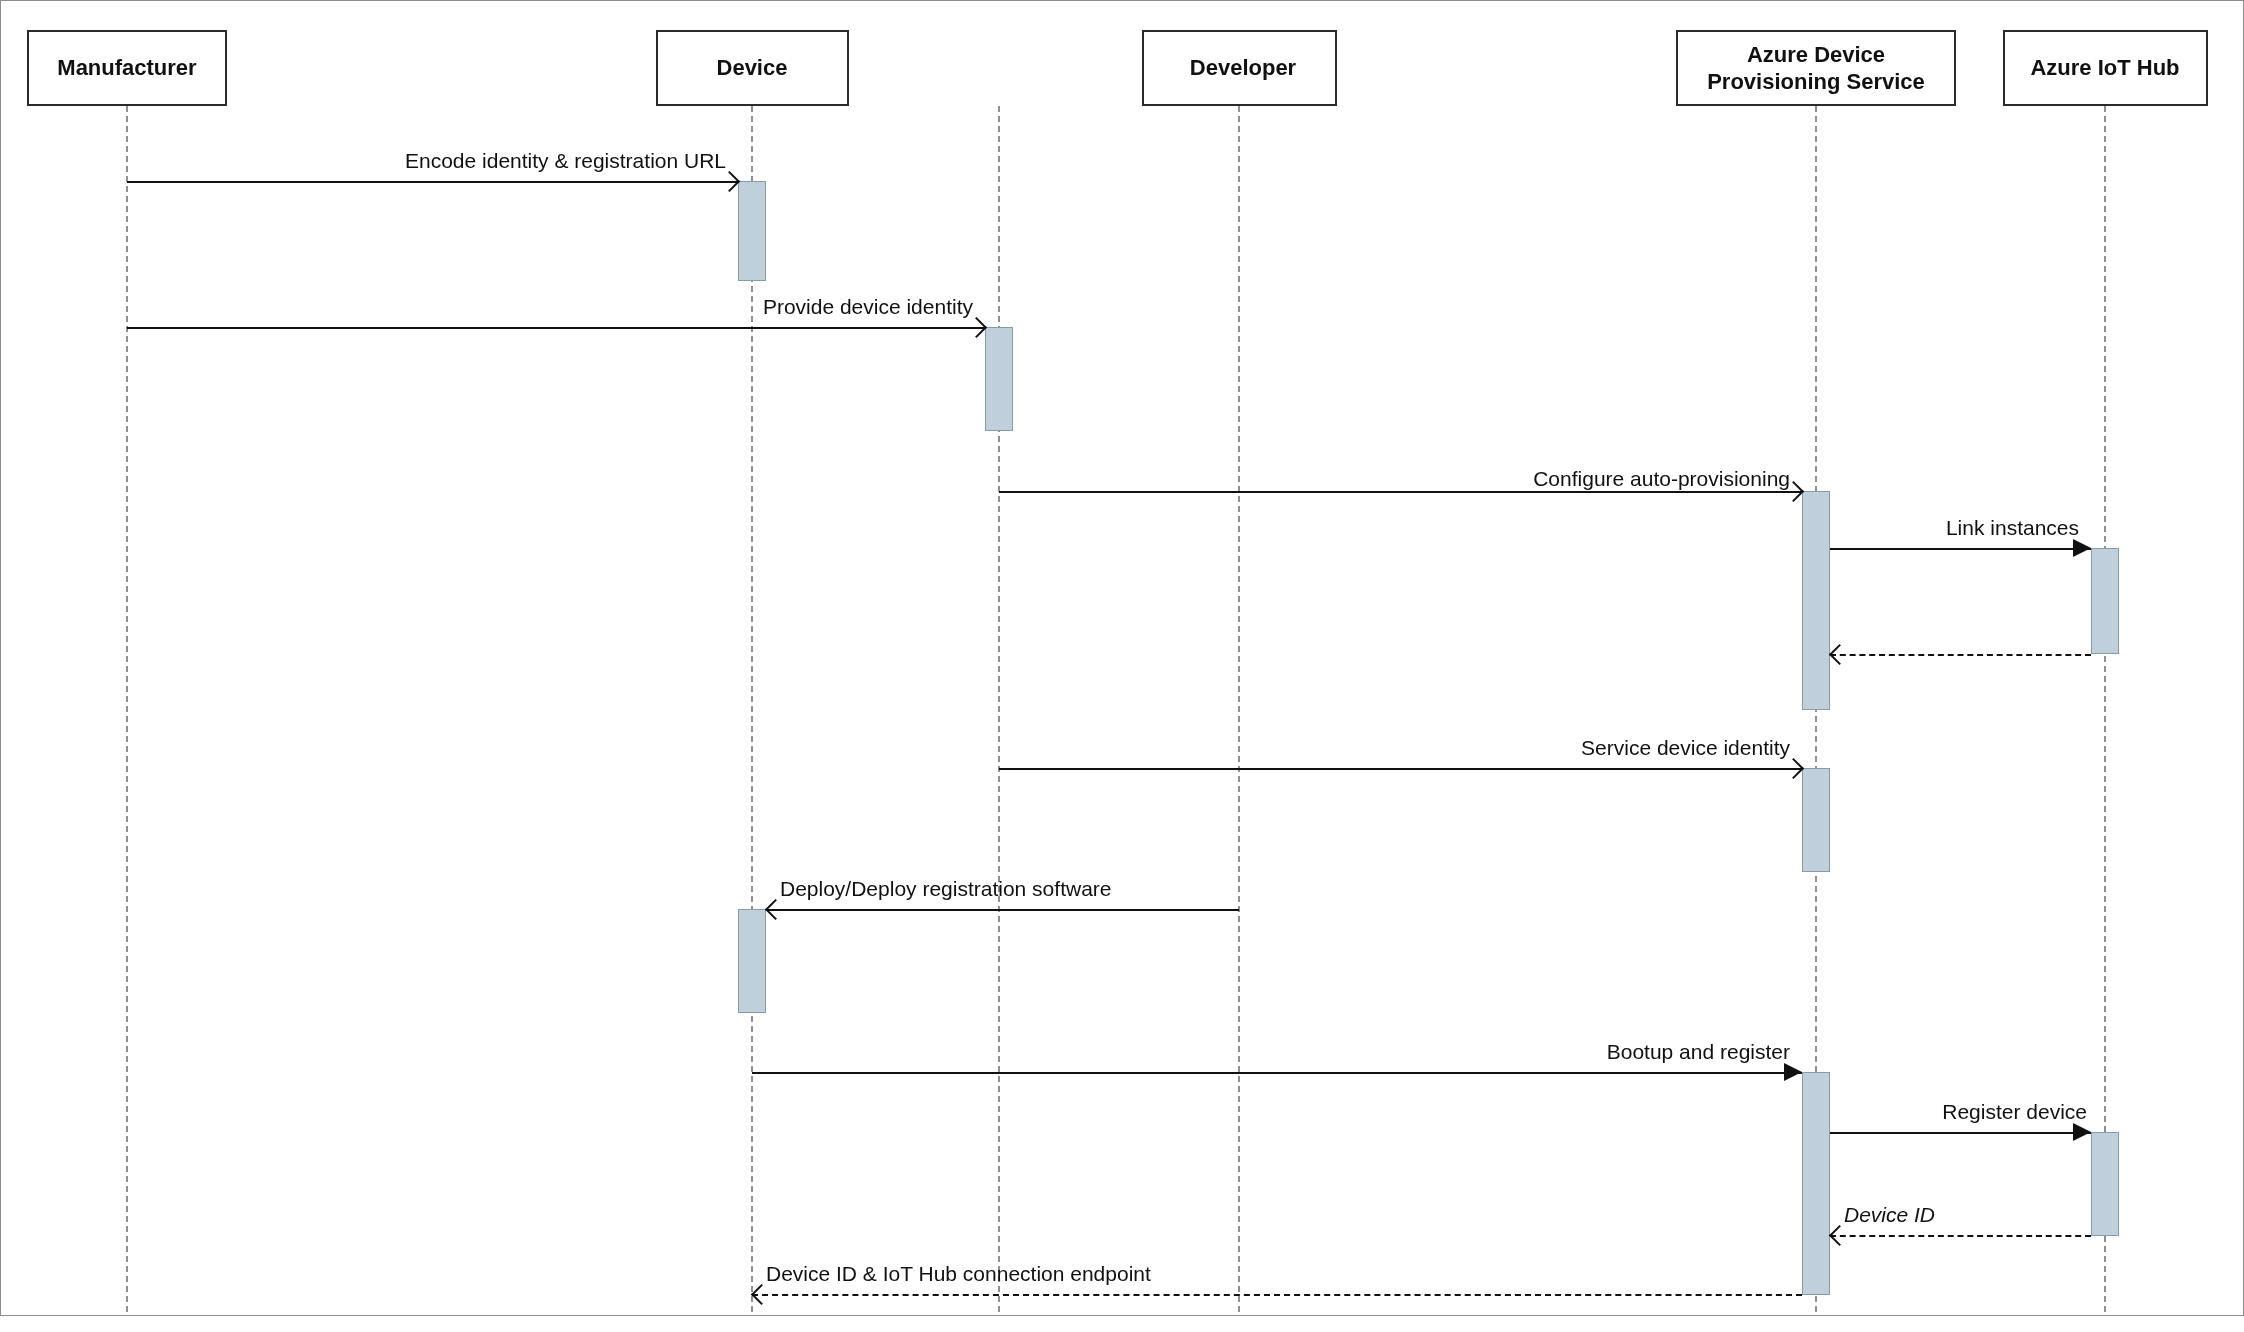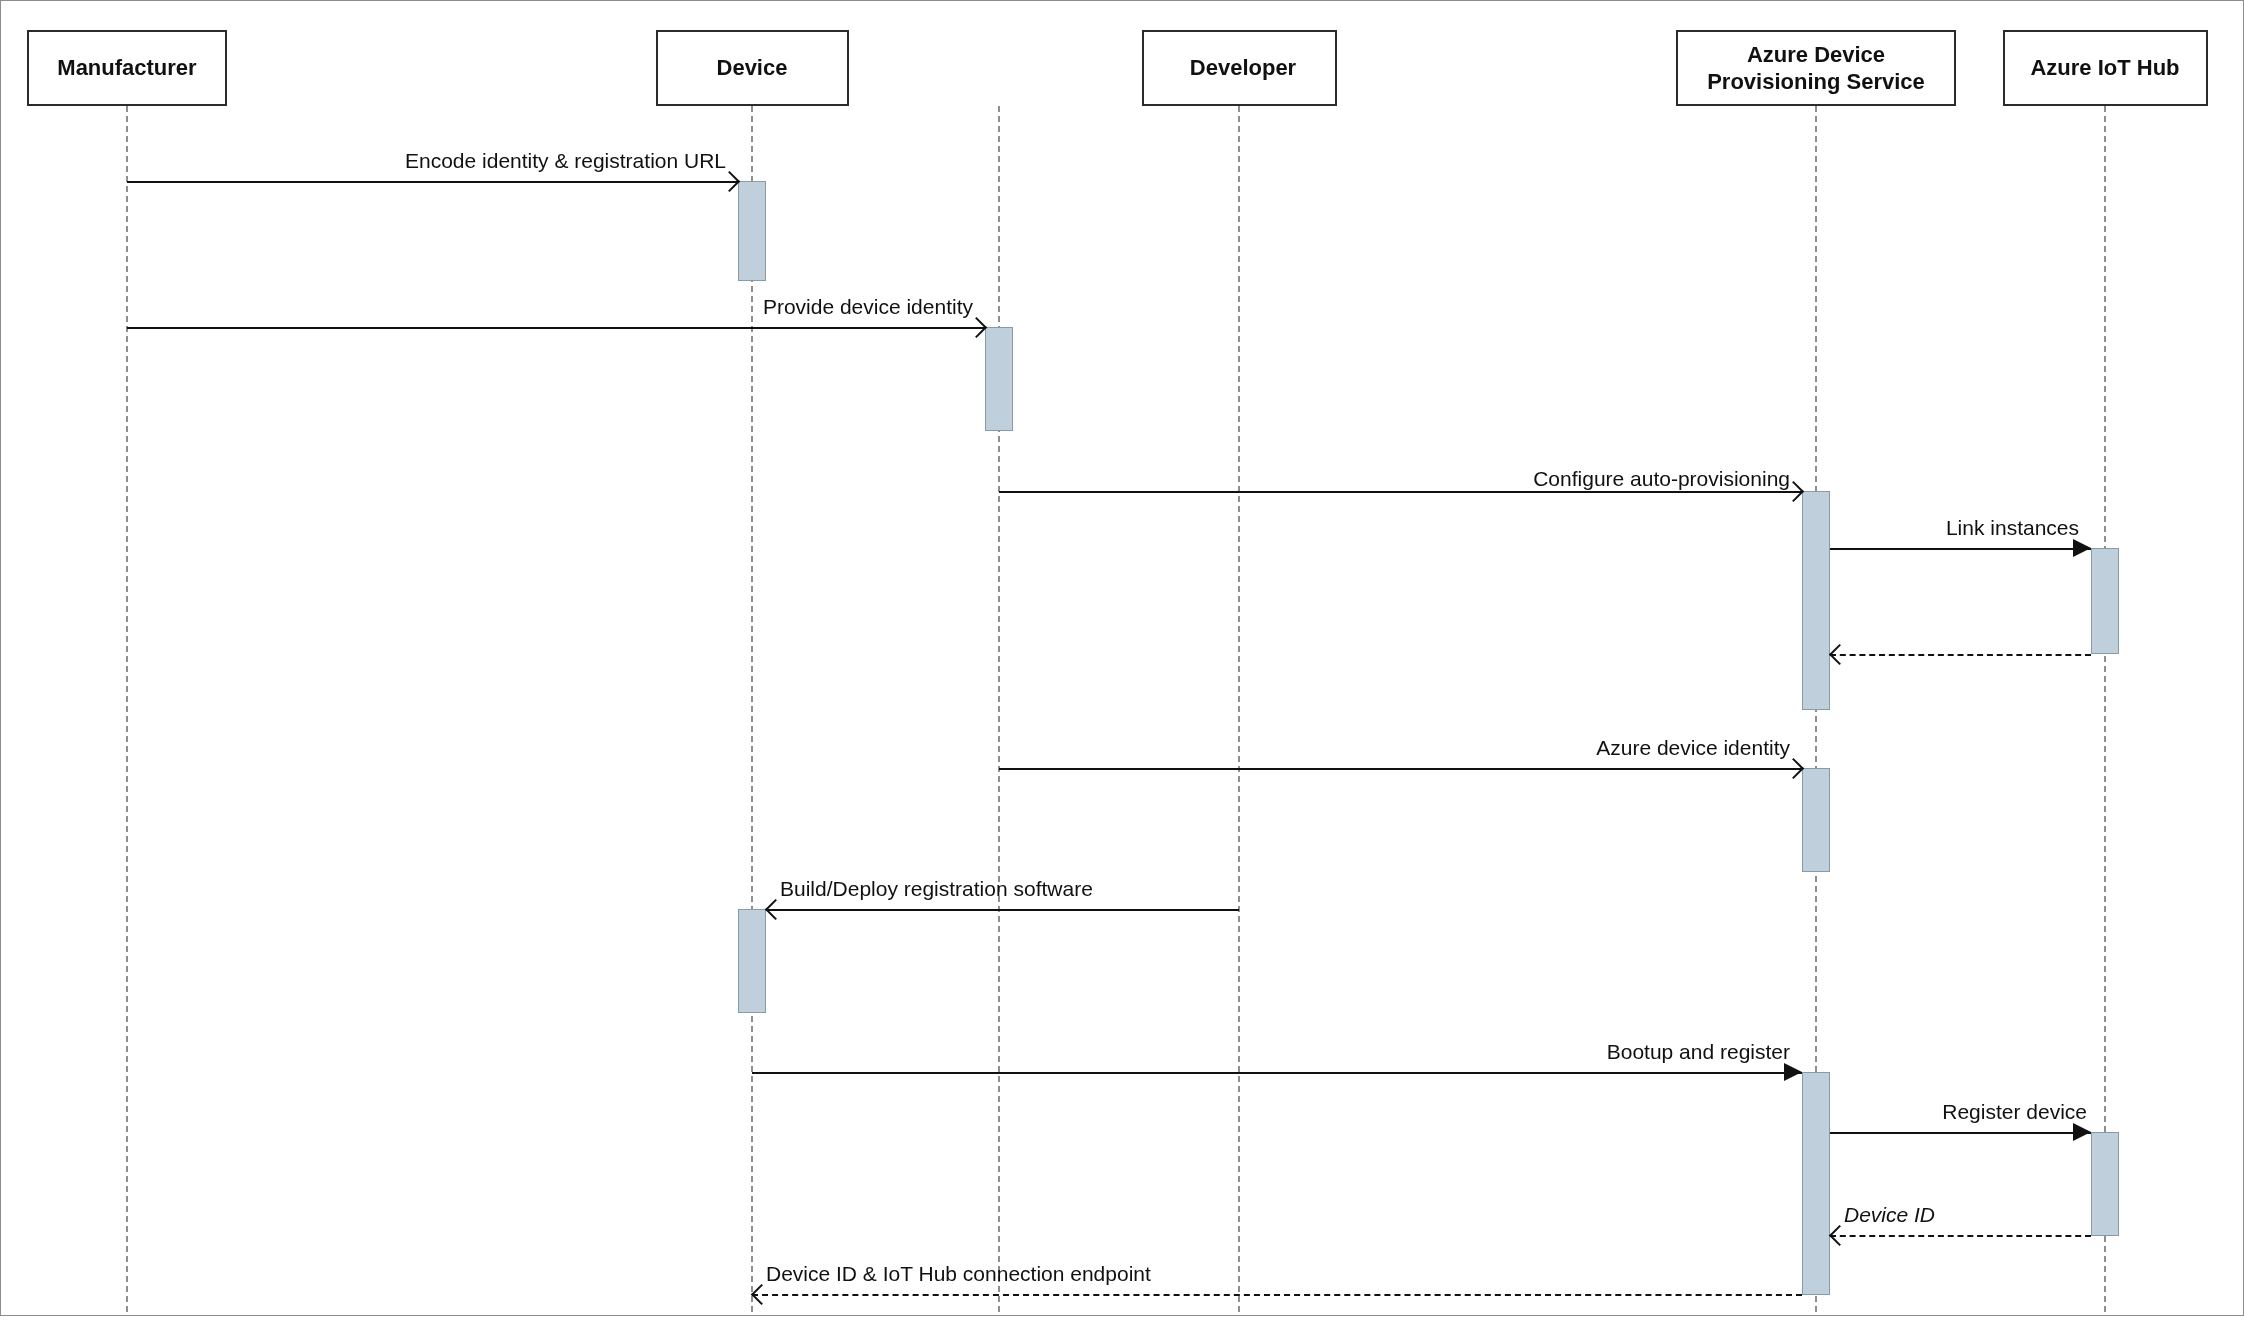--- a/index.html
+++ b/index.html
@@ -77,24 +77,24 @@
     <div class="mline solid" style="left: 998px; width: 803px; top: 490px;"></div>
     <div class="head-open-r" style="left: 1785px; top: 483px;"></div>
     <div class="mlabel" style="top: 458px; right: 453px; margin-top: 8px;">Configure auto-provisioning</div>
     <div class="mline solid" style="left: 1829px; width: 261px; top: 547px;"></div>
     <div class="head-filled-r" style="left: 2072px; top: 538px;"></div>
     <div class="mlabel" style="top: 515px; right: 164px;">Link instances</div>
     <div class="mline dashed" style="left: 1829px; width: 261px; top: 653px;"></div>
     <div class="head-open-l" style="left: 1831px; top: 646px;"></div>
     <div class="mline solid" style="left: 998px; width: 803px; top: 767px;"></div>
     <div class="head-open-r" style="left: 1785px; top: 760px;"></div>
-    <div class="mlabel" style="top: 735px; right: 453px;">Azure device identity</div>
+    <div class="mlabel" style="top: 735px; right: 453px;">Service device identity</div>
     <div class="mline solid" style="left: 765px; width: 473px; top: 908px;"></div>
     <div class="head-open-l" style="left: 767px; top: 901px;"></div>
-    <div class="mlabel" style="top: 876px; left: 779px;">Build/Deploy registration software</div>
+    <div class="mlabel" style="top: 876px; left: 779px;">Deploy/Deploy registration software</div>
     <div class="mline solid" style="left: 751px; width: 1050px; top: 1071px;"></div>
     <div class="head-filled-r" style="left: 1783px; top: 1062px;"></div>
     <div class="mlabel" style="top: 1039px; right: 453px;">Bootup and register</div>
     <div class="mline solid" style="left: 1829px; width: 261px; top: 1131px;"></div>
     <div class="head-filled-r" style="left: 2072px; top: 1122px;"></div>
     <div class="mlabel" style="top: 1099px; right: 156px;">Register device</div>
     <div class="mline dashed" style="left: 1829px; width: 261px; top: 1234px;"></div>
     <div class="head-open-l" style="left: 1831px; top: 1227px;"></div>
     <div class="mlabel" style="top: 1202px; left: 1843px; font-style: italic;">Device ID</div>
     <div class="mline dashed" style="left: 751px; width: 1050px; top: 1293px;"></div>

